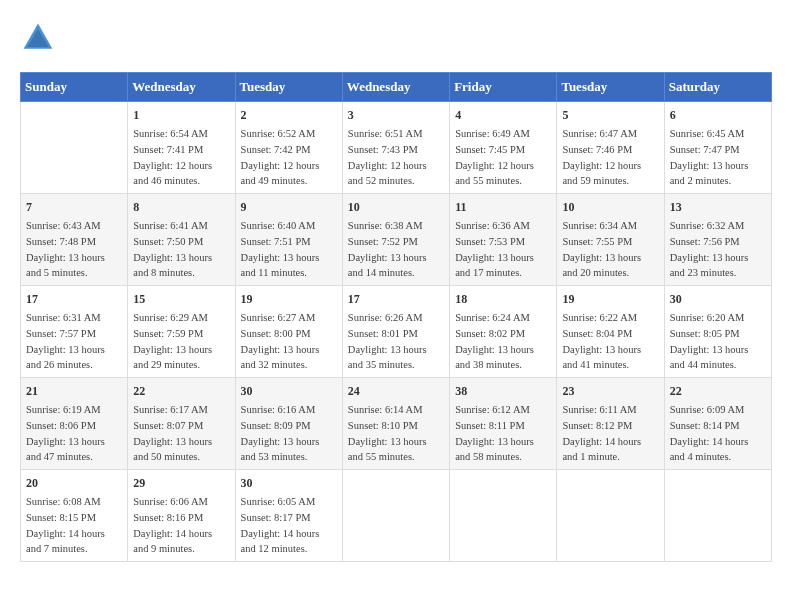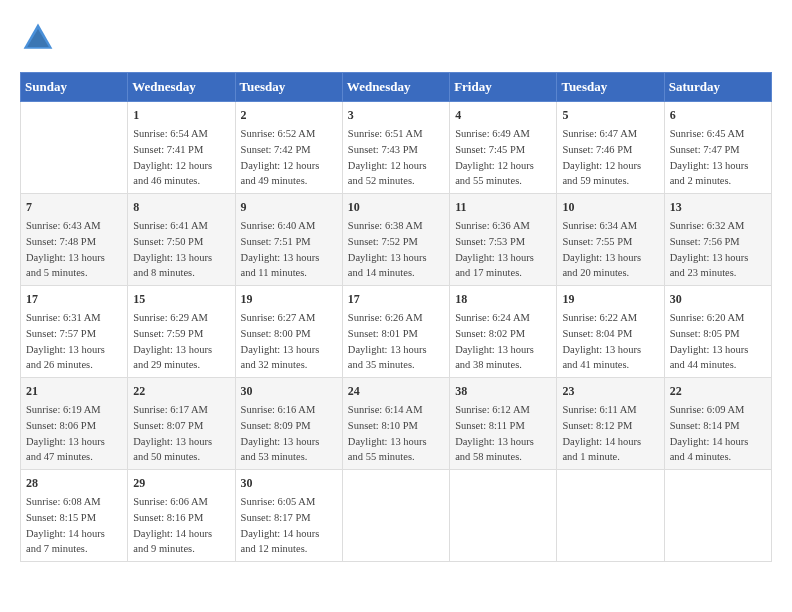--- a/index.html
+++ b/index.html
@@ -234,21 +234,21 @@
           <span class="day-number">23</span>
           <div class="day-info">Sunrise: 6:11 AM<br>Sunset: 8:12 PM<br>Daylight: 14 hours<br>and 1 minute.</div>
         </td>
         <td>
           <span class="day-number">22</span>
           <div class="day-info">Sunrise: 6:09 AM<br>Sunset: 8:14 PM<br>Daylight: 14 hours<br>and 4 minutes.</div>
         </td>
       </tr>
       <tr>
         <td>
-          <span class="day-number">28</span>
+          <span class="day-number">20</span>
           <div class="day-info">Sunrise: 6:08 AM<br>Sunset: 8:15 PM<br>Daylight: 14 hours<br>and 7 minutes.</div>
         </td>
         <td>
           <span class="day-number">29</span>
           <div class="day-info">Sunrise: 6:06 AM<br>Sunset: 8:16 PM<br>Daylight: 14 hours<br>and 9 minutes.</div>
         </td>
         <td>
           <span class="day-number">30</span>
           <div class="day-info">Sunrise: 6:05 AM<br>Sunset: 8:17 PM<br>Daylight: 14 hours<br>and 12 minutes.</div>
         </td>

